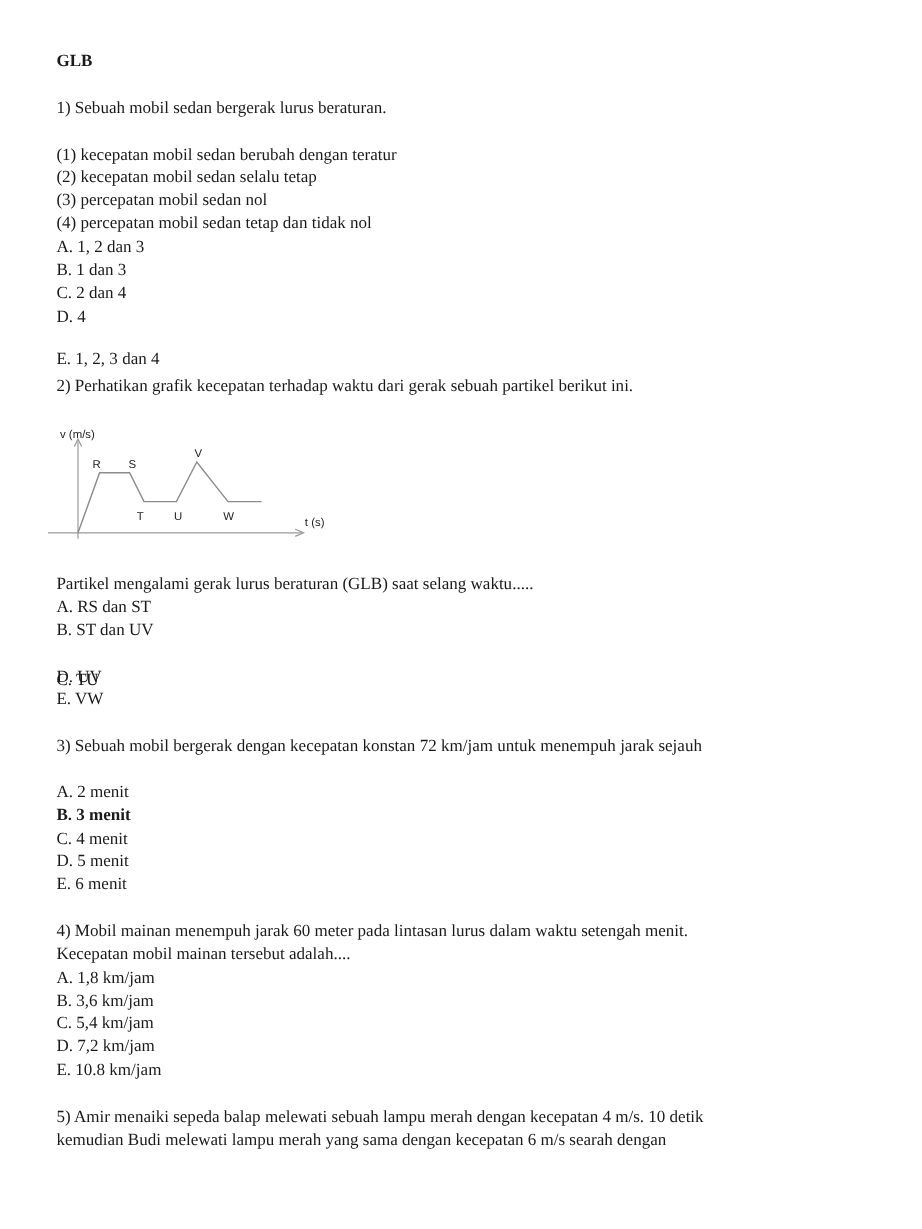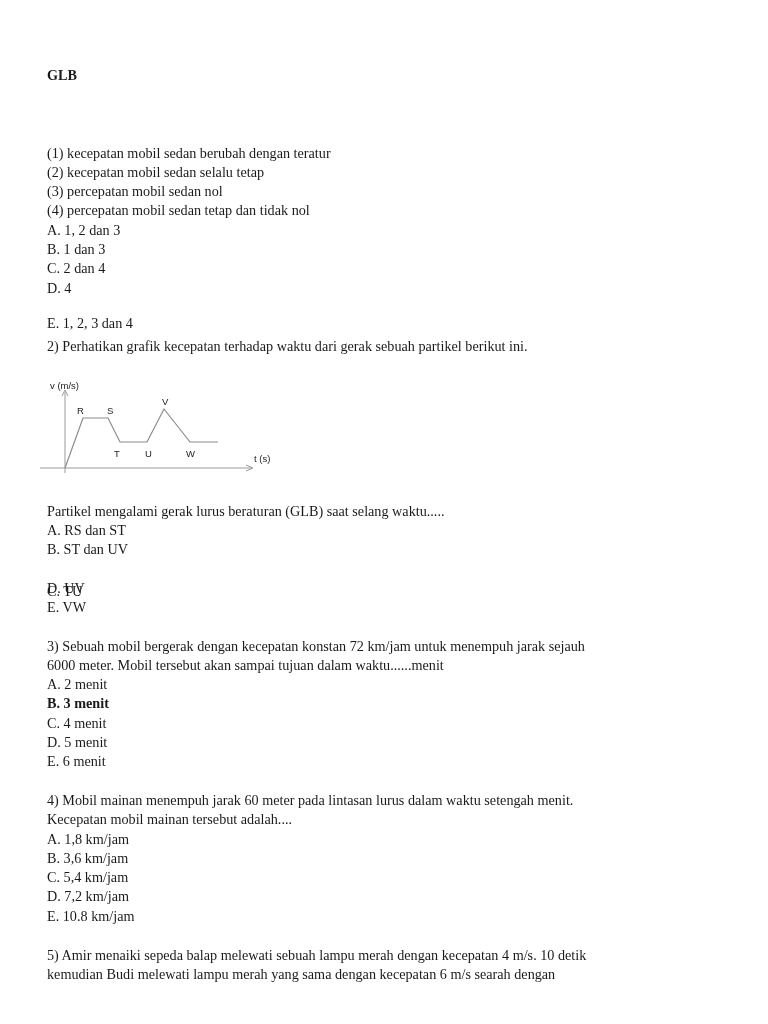--- a/index.html
+++ b/index.html
@@ -1,30 +1,31 @@
 <!DOCTYPE html>
 <html><head>
 <meta charset="utf-8">
 <style>
   html, body { margin: 0; padding: 0; background: #ffffff; }
   body { width: 768px; height: 1024px; position: relative; overflow: hidden;
          font-family: "Liberation Serif", "DejaVu Serif", serif; color: #1a1a1a; }
-  .page { position: absolute; left: 0; top: 0; width: 768px; height: 872px; margin-top: 24px; }
+  .page { position: absolute; left: 0; top: 0; width: 768px; height: 872px; }
   .line { position: absolute; left: 47px; font-size: 14.2px; line-height: 19px; white-space: nowrap; }
   .title { font-weight: bold; }
   .graph { position: absolute; left: 0; top: 0; }
   .glabel { font-family: "Liberation Sans", "DejaVu Sans", sans-serif; font-size: 9.5px; fill: #222; }
 </style>
 </head>
 <body>
 
 <div class="page">
 
   <div class="line title" style="top:42px;">GLB</div>
 
+  <div class="line" style="top:81px;">1) Sebuah mobil sedan bergerak lurus beraturan.</div>
   <div class="line" style="top:120px;">(1) kecepatan mobil sedan berubah dengan teratur</div>
   <div class="line" style="top:139px;">(2) kecepatan mobil sedan selalu tetap</div>
   <div class="line" style="top:158px;">(3) percepatan mobil sedan nol</div>
   <div class="line" style="top:177px;">(4) percepatan mobil sedan tetap dan tidak nol</div>
   <div class="line" style="top:197px;">A. 1, 2 dan 3</div>
   <div class="line" style="top:216px;">B. 1 dan 3</div>
   <div class="line" style="top:235px;">C. 2 dan 4</div>
   <div class="line" style="top:255px;">D. 4</div>
   <div class="line" style="top:290px;">E. 1, 2, 3 dan 4</div>
 
@@ -51,21 +52,20 @@
   </svg>
 
   <div class="line" style="top:478px;">Partikel mengalami gerak lurus beraturan (GLB) saat selang waktu.....</div>
   <div class="line" style="top:497px;">A. RS dan ST</div>
   <div class="line" style="top:516px;">B. ST dan UV</div>
   <div class="line" style="top:558px;">C. TU</div>
   <div class="line" style="top:555px;">D. UV</div>
   <div class="line" style="top:574px;">E. VW</div>
 
   <div class="line" style="top:613px;">3) Sebuah mobil bergerak dengan kecepatan konstan 72 km/jam untuk menempuh jarak sejauh</div>
-  <div class="line" style="top:632px;">6000 meter. Mobil tersebut akan sampai tujuan dalam waktu......menit</div>
   <div class="line" style="top:651px;">A. 2 menit</div>
   <div class="line" style="top:670px;font-weight:bold;">B. 3 menit</div>
   <div class="line" style="top:690px;">C. 4 menit</div>
   <div class="line" style="top:709px;">D. 5 menit</div>
   <div class="line" style="top:728px;">E. 6 menit</div>
 
   <div class="line" style="top:767px;">4) Mobil mainan menempuh jarak 60 meter pada lintasan lurus dalam waktu setengah menit.</div>
   <div class="line" style="top:786px;">Kecepatan mobil mainan tersebut adalah....</div>
   <div class="line" style="top:806px;">A. 1,8 km/jam</div>
   <div class="line" style="top:825px;">B. 3,6 km/jam</div>

